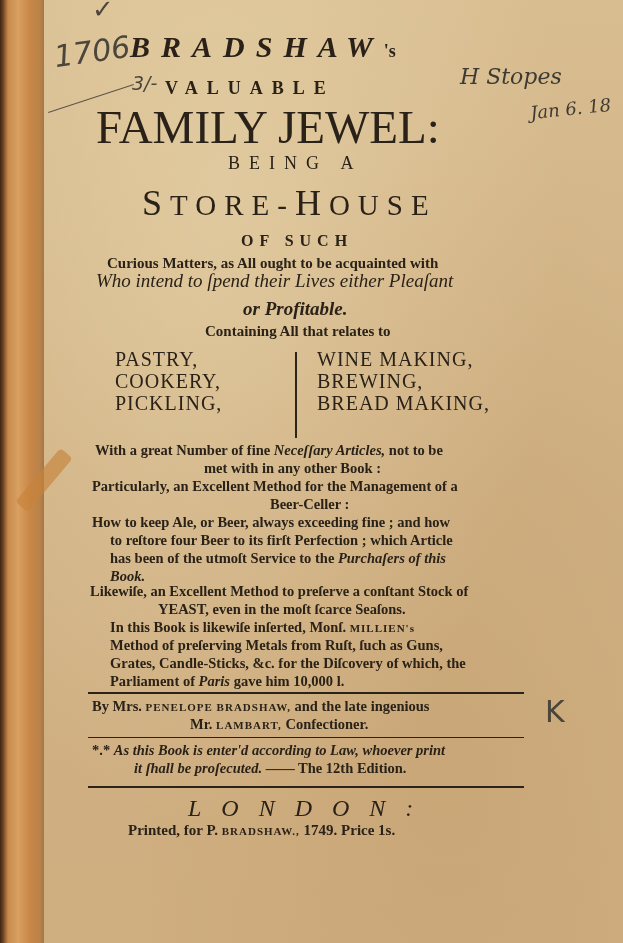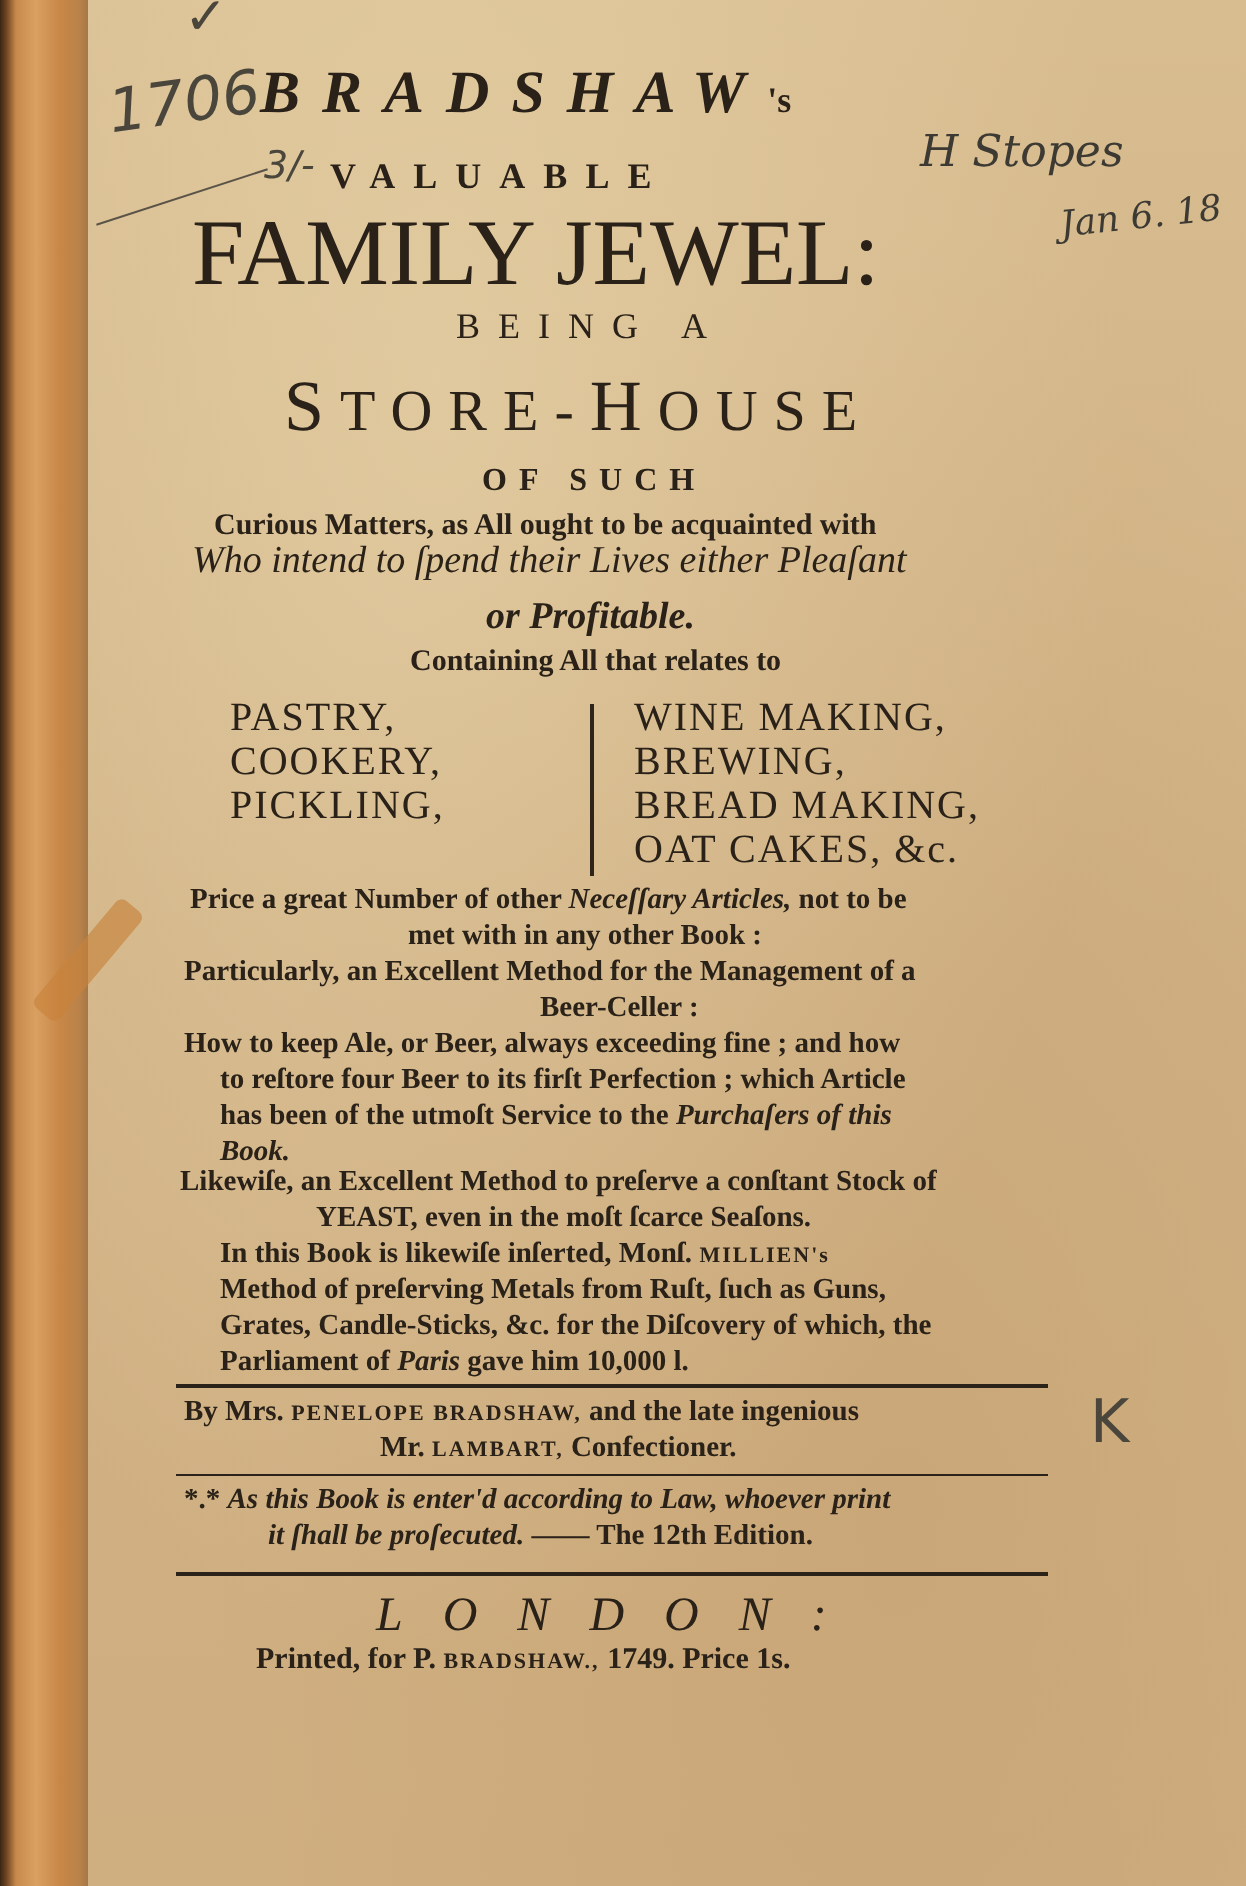--- a/index.html
+++ b/index.html
@@ -77,24 +77,23 @@
 <div class="abs cat catL">
   <div>PASTRY,</div>
   <div>COOKERY,</div>
   <div>PICKLING,</div>
 </div>
 <div class="catdiv"></div>
 <div class="abs cat catR">
   <div>WINE MAKING,</div>
   <div>BREWING,</div>
   <div>BREAD MAKING,</div>
-  <div>OAT CAKES, &amp;c.</div>
 </div>
 
-<div class="abs body-text" style="top:442px;left:95px;"><span>Price a great Number of other </span><span class="it">Neceſſary Articles,</span><span> not to be</span></div>
+<div class="abs body-text" style="top:442px;left:95px;"><span>With a great Number of fine </span><span class="it">Neceſſary Articles,</span><span> not to be</span></div>
 <div class="abs body-text" style="top:460px;left:204px;">met with in any other Book :</div>
 <div class="abs body-text" style="top:478px;left:92px;">Particularly, an Excellent Method for the Management of a</div>
 <div class="abs body-text" style="top:496px;left:270px;">Beer-Celler :</div>
 <div class="abs body-text" style="top:514px;left:92px;">How to keep Ale, or Beer, always exceeding fine ; and how</div>
 <div class="abs body-text" style="top:532px;left:110px;">to reſtore four Beer to its firſt Perfection ; which Article</div>
 <div class="abs body-text" style="top:550px;left:110px;text-align:right;"><span>has been of the utmoſt Service to the </span><span class="it">Purchaſers of this</span></div>
 <div class="abs body-text it" style="top:568px;left:110px;">Book.</div>
 <div class="abs body-text" style="top:583px;left:90px;">Likewiſe, an Excellent Method to preſerve a conſtant Stock of</div>
 <div class="abs body-text" style="top:601px;left:158px;">YEAST, even in the moſt ſcarce Seaſons.</div>
 <div class="abs body-text" style="top:619px;left:110px;"><span>In this Book is likewiſe inſerted, Monſ. </span><span class="sc-small">MILLIEN's</span></div>

